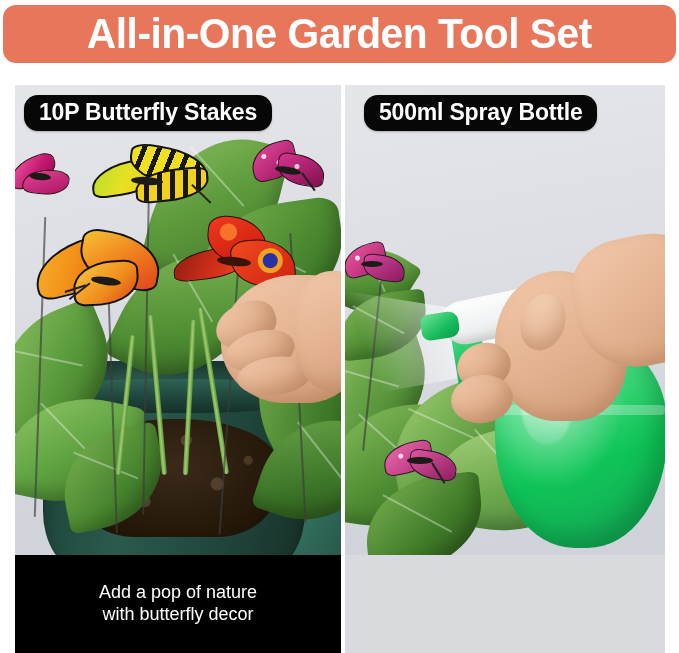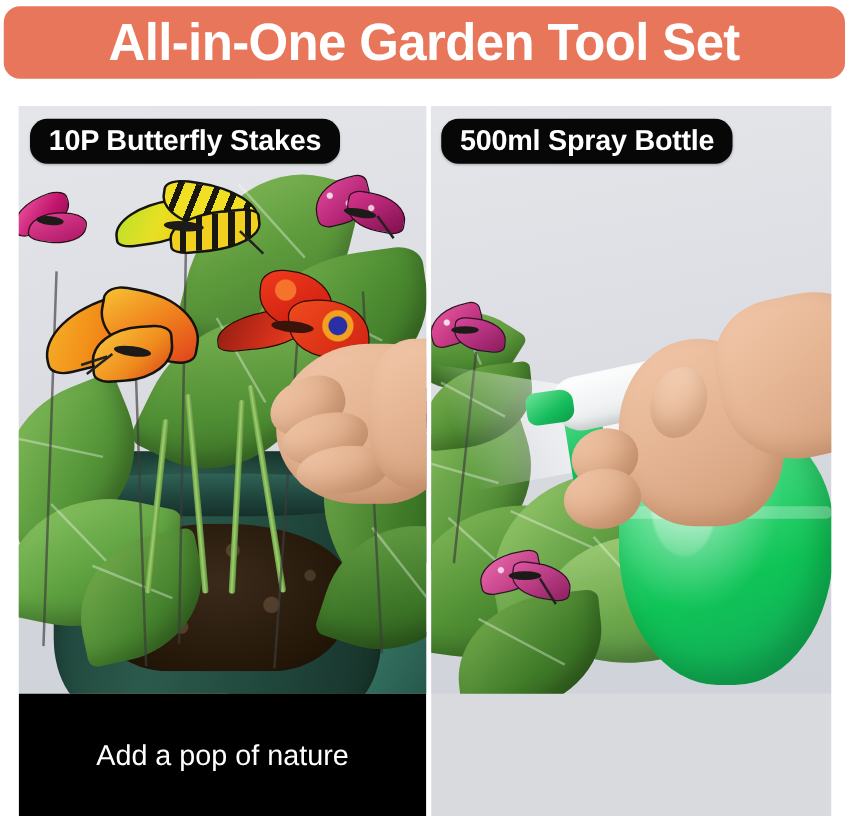--- a/index.html
+++ b/index.html
@@ -87,38 +87,38 @@
     box-shadow: 0 1px 2px rgba(0,0,0,.25);
   }
   .badge-text {
     color: #ffffff;
     font-size: 23px;
     font-weight: bold;
     line-height: 1.05;
     white-space: nowrap;
     letter-spacing: -0.2px;
   }
-  .panel-right .badge { left: 8px; }
+  .panel-right .badge { left: 19px; }
 
   
   .caption {
     position: absolute;
     left: 0;
     bottom: 0;
     width: 100%;
     height: 98px;
     background: #000000;
     display: flex;
     align-items: center;
     justify-content: center;
     text-align: center;
   }
   .caption-text {
     color: #ffffff;
-    font-size: 23px;
+    font-size: 18px;
     line-height: 1.22;
     font-weight: normal;
     padding: 0 8px;
   }
 
   
   .pot {
     position: absolute;
     left: 28px;
     bottom: -16px;
@@ -391,20 +391,21 @@
       <div class="hand" style="left:280px;top:186px;width:90px;height:120px;border-radius:40% 50% 30% 40%;"></div>
 
       <div class="badge">
         <div class="badge-text">10P Butterfly Stakes</div>
       </div>
     </div>
 
     <div class="caption">
       <div class="caption-text">
         <span>Add a pop of nature</span><br>
+        <span>with butterfly decor</span>
       </div>
     </div>
   </div>
 
   <div class="panel panel-right">
 
     <div class="photo">
       <div class="sky"></div>
 
       <div class="leaf" style="left:-34px;top:250px;width:120px;height:110px;transform:rotate(-18deg);background:linear-gradient(140deg,#9ccc6f,#5d9a3e 55%,#3a6b26);"></div>

